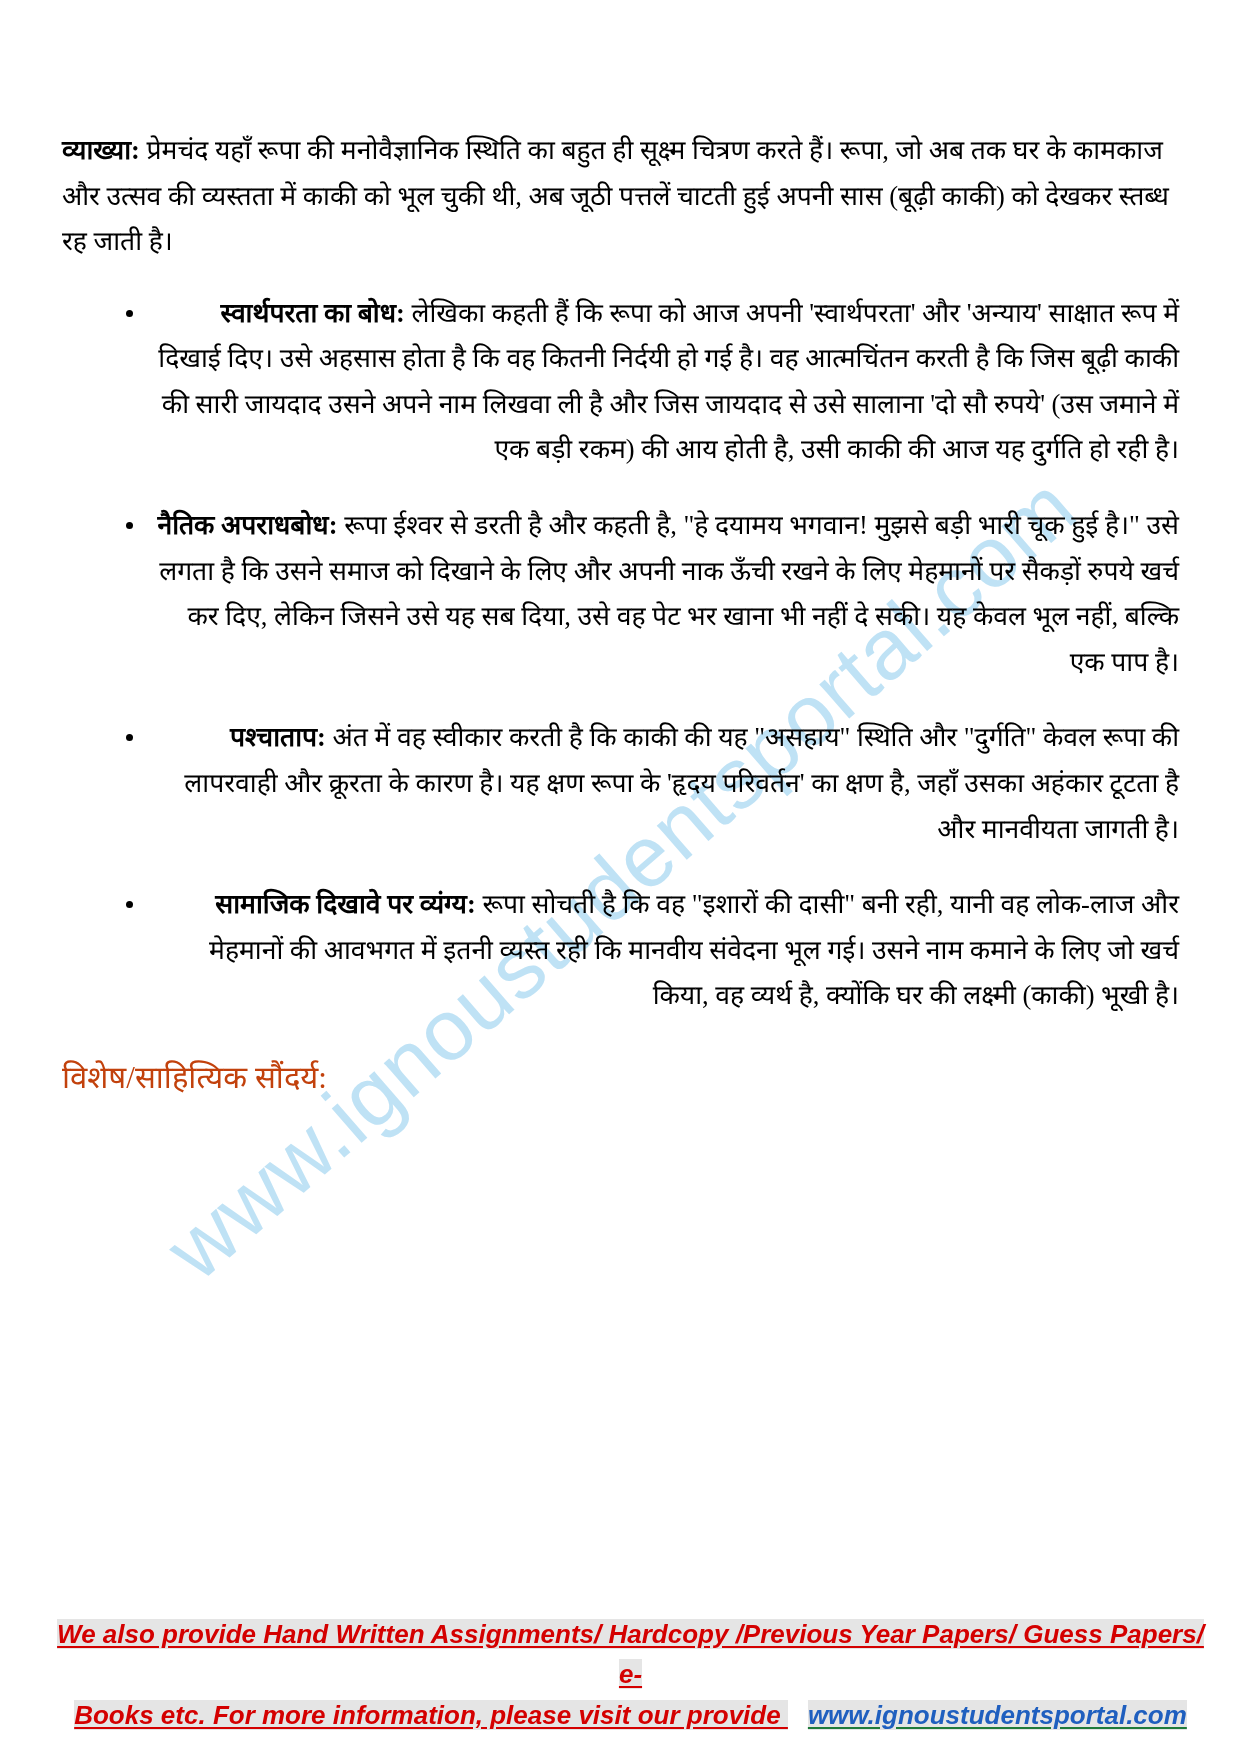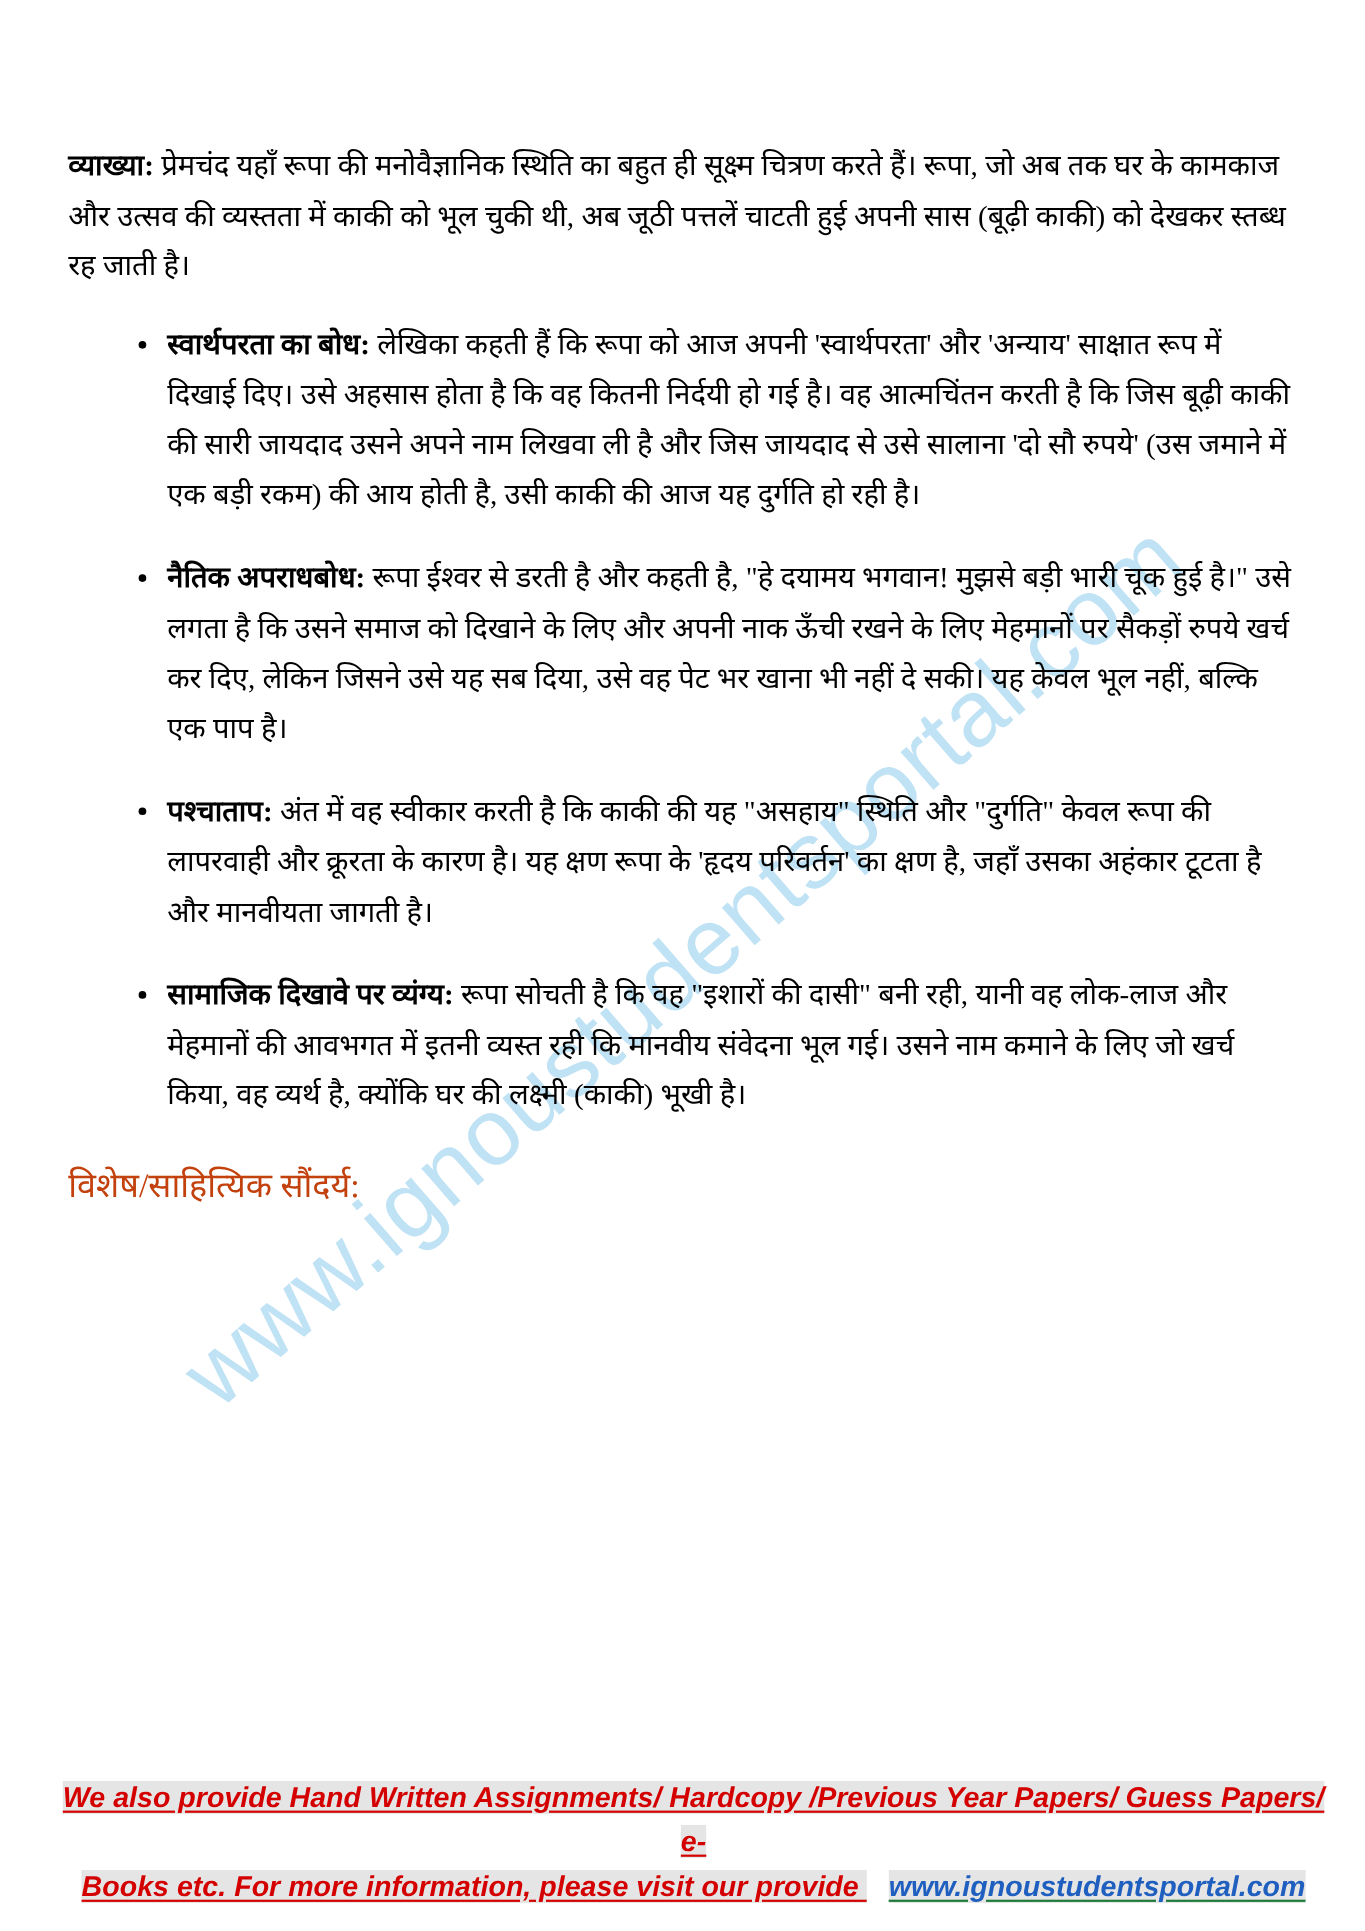--- a/index.html
+++ b/index.html
@@ -59,20 +59,21 @@
     margin: 34px 0 26px 0;
     font-size: 31px;
     line-height: 1.6;
     font-weight: normal;
     color: #c2410c;
   }
   ul.bullets {
     margin: 0 0 26px 0;
     padding: 0 0 0 64px;
     list-style: none;
+    text-align: right;
   }
   ul.bullets > li {
     position: relative;
     margin: 0 0 30px 0;
     font-size: 26.5px;
     line-height: 1.72;
     color: #000;
     padding-left: 26px;
   }
   ul.bullets > li:last-child { margin-bottom: 0; }

